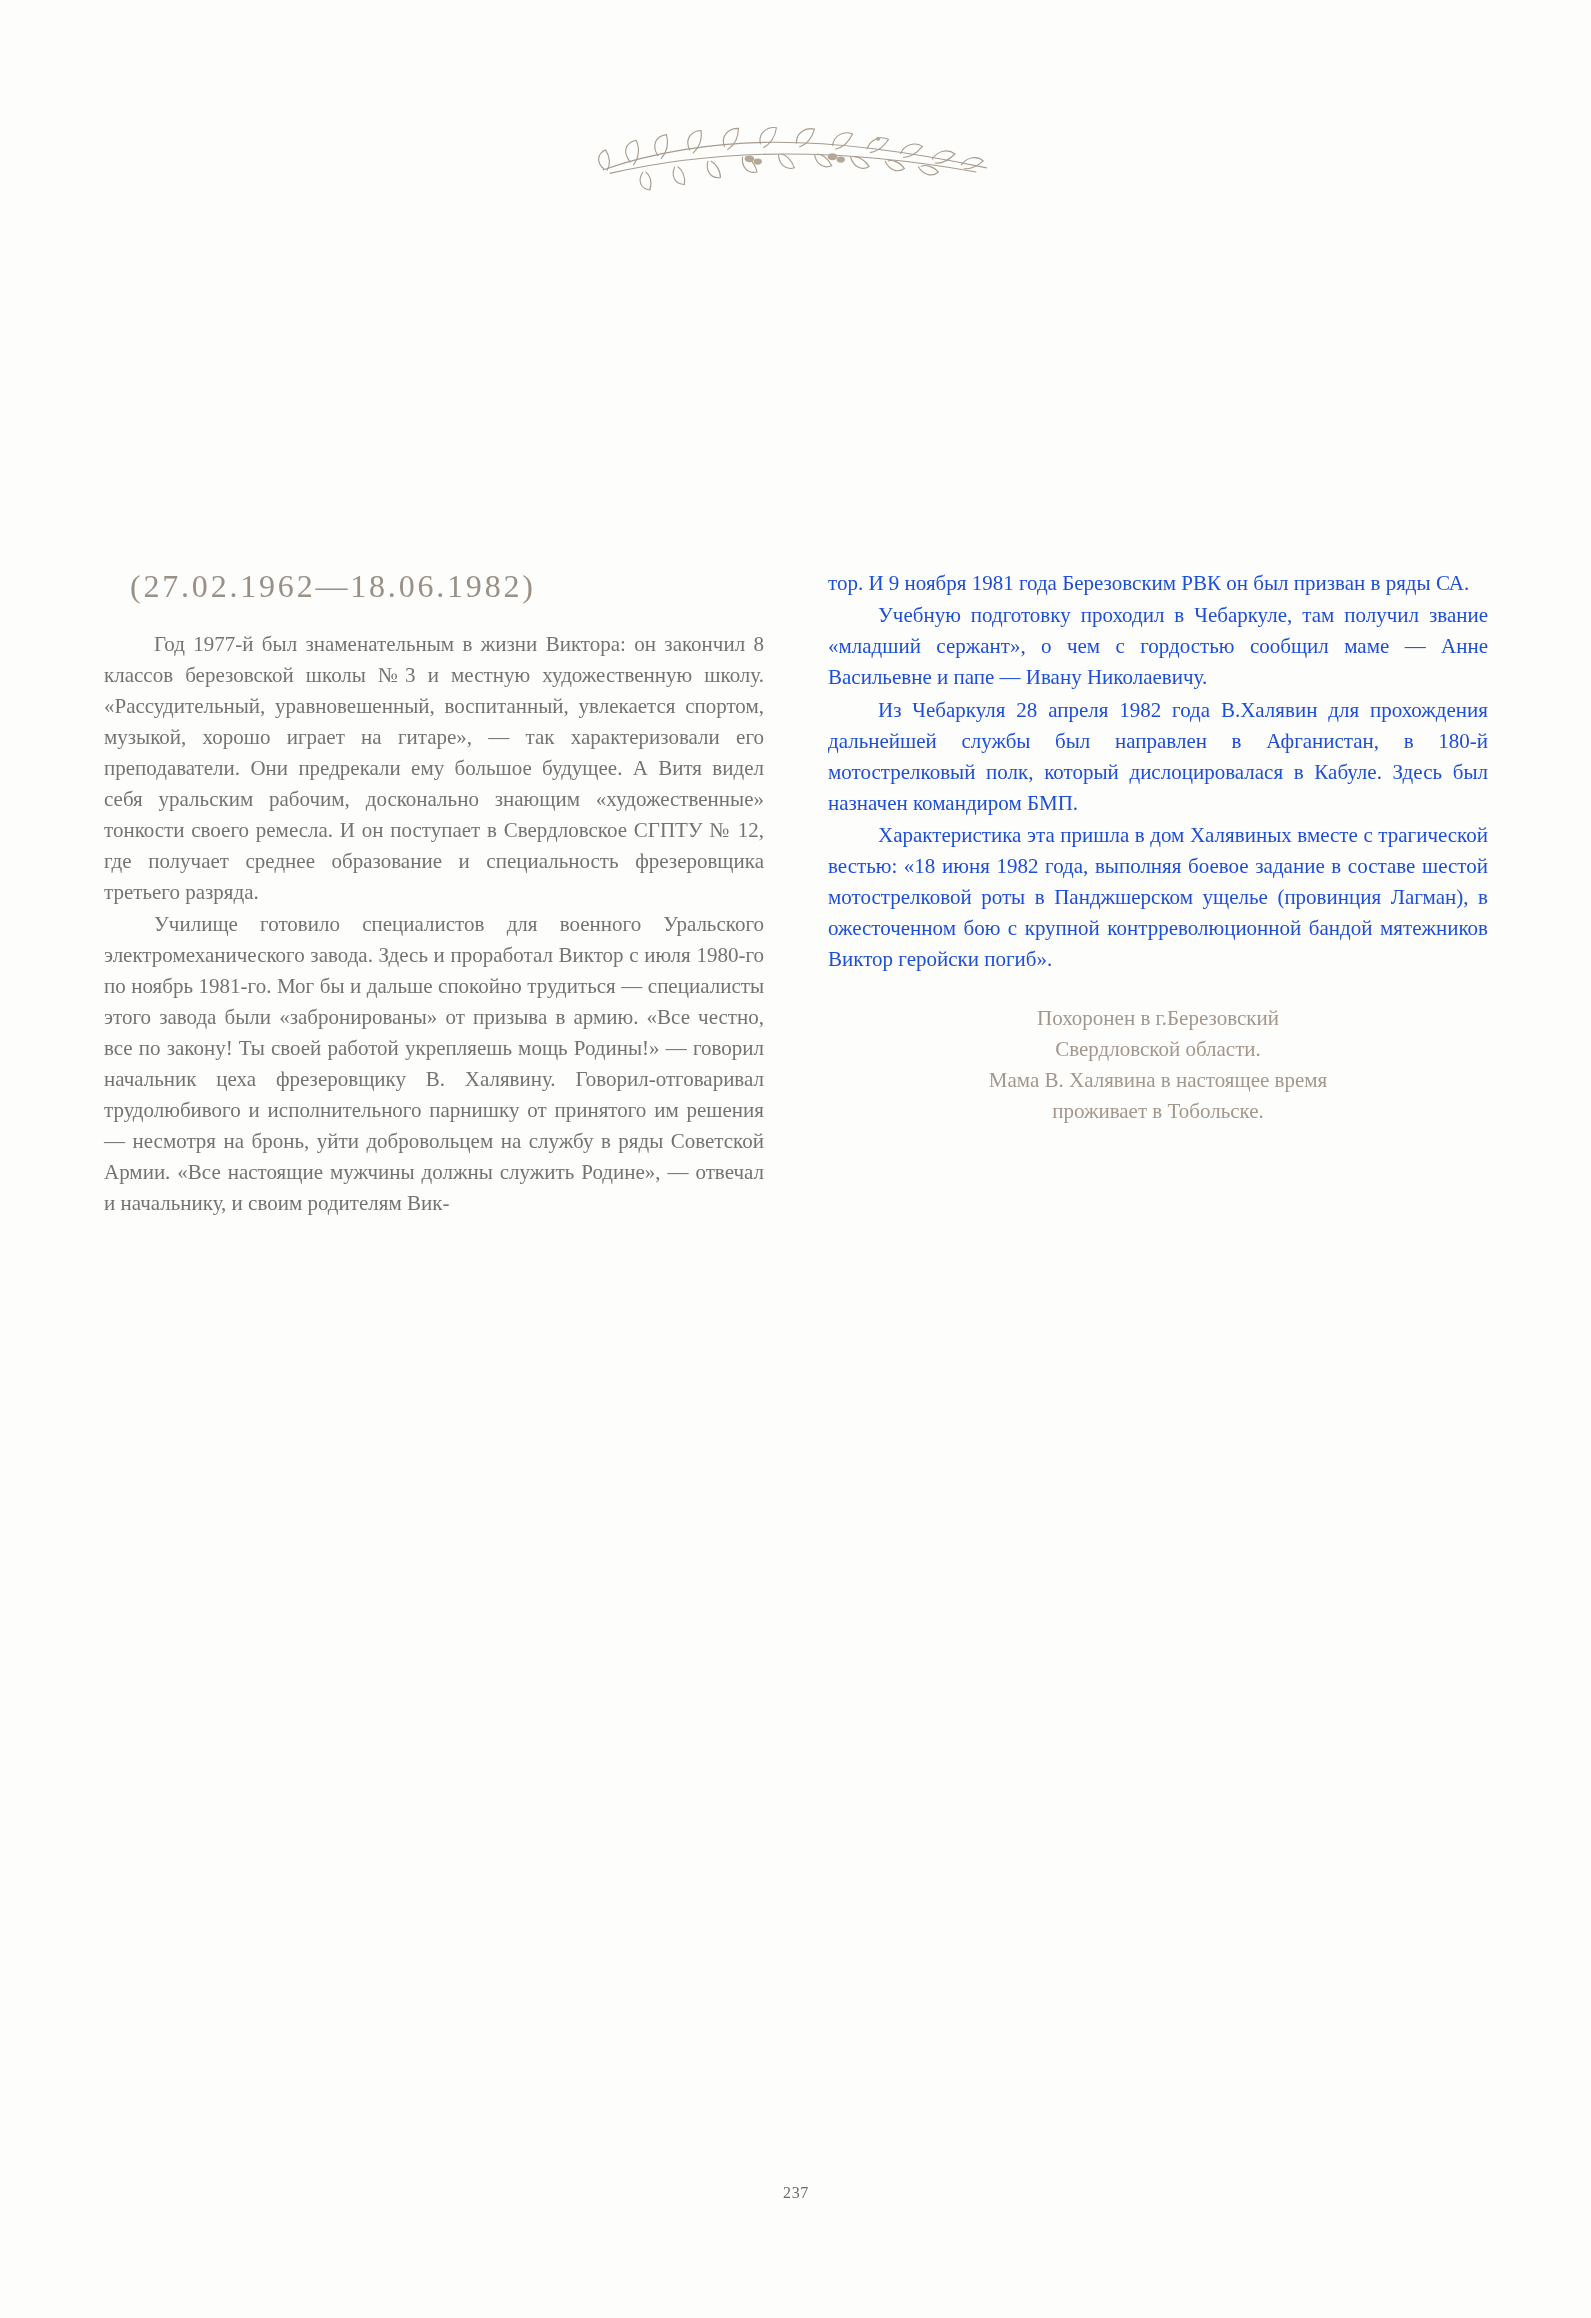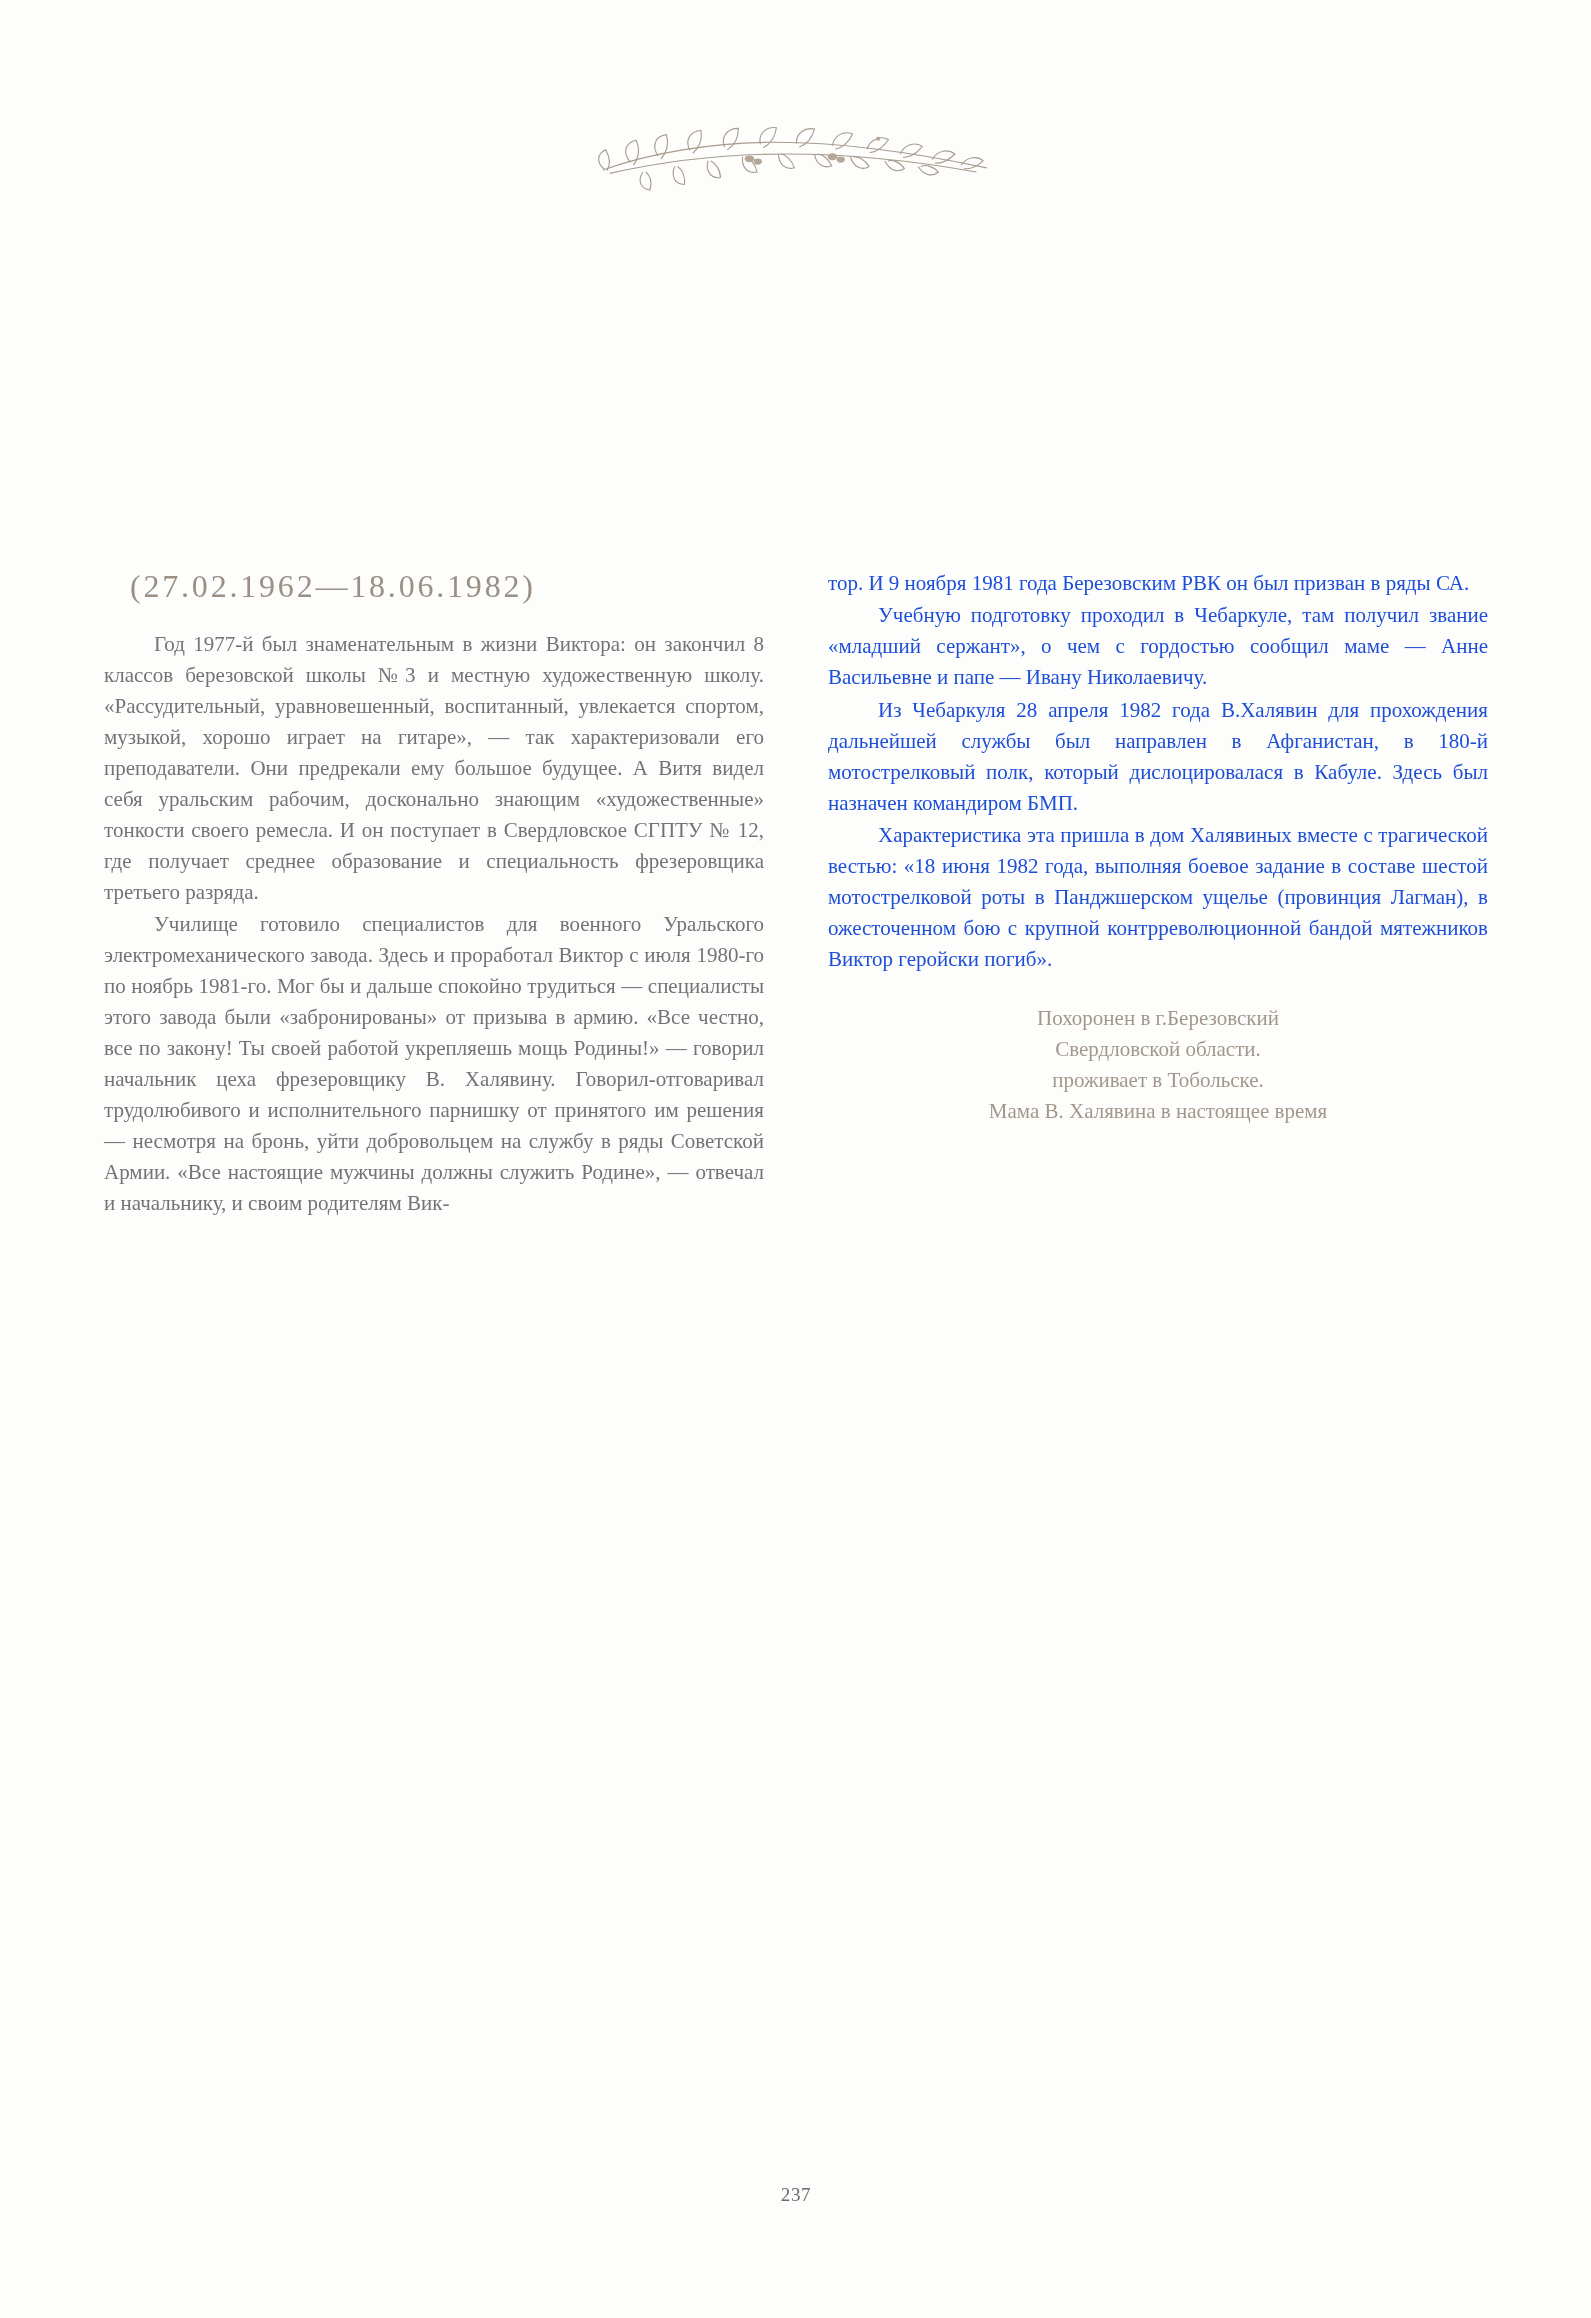--- a/index.html
+++ b/index.html
@@ -84,21 +84,21 @@
   .footnote div {
     white-space: nowrap;
   }
 
   .page-number {
     position: absolute;
     top: 2184px;
     left: 0;
     width: 1592px;
     text-align: center;
-    font-size: 19px;
+    font-size: 16px;
     color: #6b6b6b;
     letter-spacing: 0.7px;
   }
 </style>
 </head>
 <body>
 
 <div class="page">
 
   <div class="ornament">
@@ -148,22 +148,22 @@
 
     <div class="col col-right">
       <p class="para first-para">тор. И 9 ноября 1981 года Березовским РВК он был призван в ряды СА.</p>
       <p class="para">Учебную подготовку проходил в Чебаркуле, там получил звание «младший сержант», о чем с гордостью сообщил маме — Анне Васильевне и папе — Ивану Николаевичу.</p>
       <p class="para">Из Чебаркуля 28 апреля 1982 года В.Халявин для прохождения дальнейшей службы был направлен в Афганистан, в 180-й мотострелковый полк, который дислоцировалася в Кабуле. Здесь был назначен командиром БМП.</p>
       <p class="para">Характеристика эта пришла в дом Халявиных вместе с трагической вестью: «18 июня 1982 года, выполняя боевое задание в составе шестой мотострелковой роты в Панджшерском ущелье (провинция Лагман), в ожесточенном бою с крупной контрреволюционной бандой мятежников Виктор геройски погиб».</p>
 
       <div class="footnote">
         <div>Похоронен в г.Березовский</div>
         <div>Свердловской области.</div>
+        <div>Мама В. Халявина в настоящее время</div>
         <div>проживает в Тобольске.</div>
-        <div>Мама В. Халявина в настоящее время</div>
       </div>
     </div>
 
   </div>
 
   <div class="page-number">237</div>
 
 </div>
 
 

